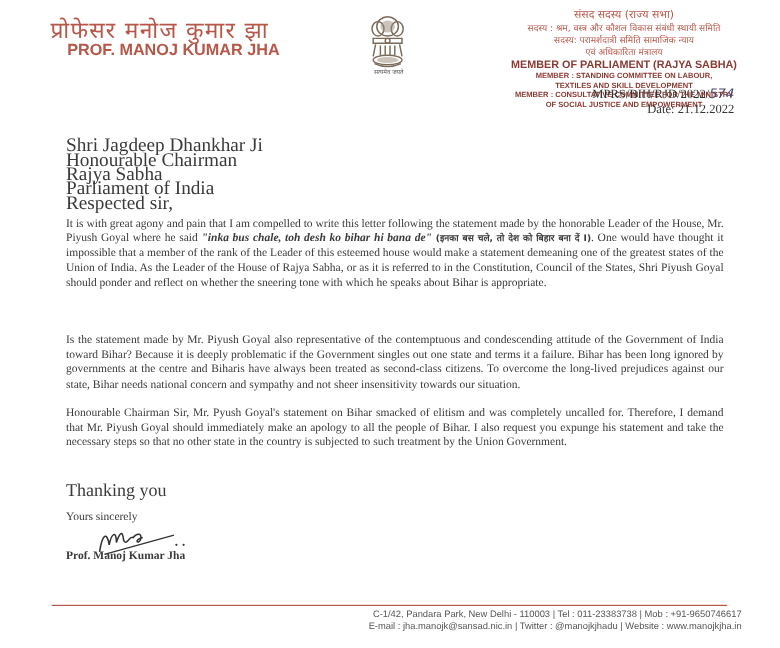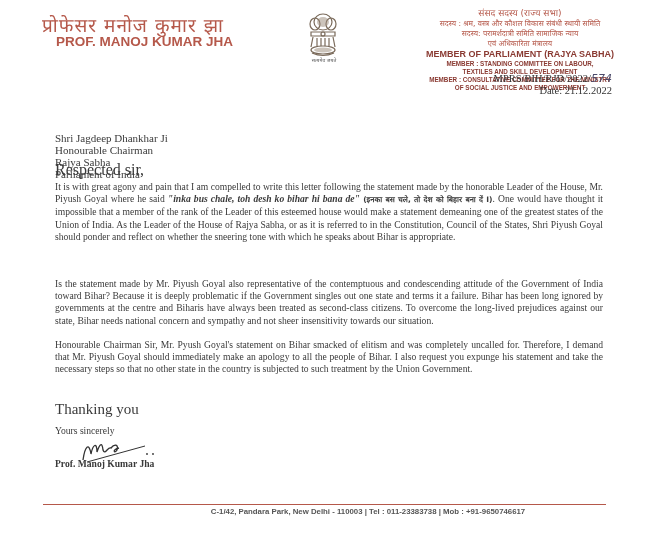--- a/index.html
+++ b/index.html
@@ -8,34 +8,34 @@
   .eng-name { position: absolute; left: 56px; top: 34px; font-family: "Liberation Sans", sans-serif; font-weight: bold; font-size: 13.5px; color: #b5584a; }
   .emblem { position: absolute; left: 303px; top: 10px; width: 40px; height: 55px; }
   .emblem-motto { position: absolute; left: 300px; top: 57px; width: 48px; text-align: center; font-family: "DejaVu Sans", sans-serif; font-size: 5px; color: #555; }
   .right-head { position: absolute; left: 385px; top: 8px; width: 270px; text-align: center; color: #b5584a; }
   .right-head .hl { font-family: "DejaVu Sans", sans-serif; font-size: 7.5px; line-height: 10px; }
   .right-head .hl.big { font-size: 9px; line-height: 11px; }
   .right-head .mp { font-family: "Liberation Sans", sans-serif; font-weight: bold; font-size: 9px; line-height: 11px; color: #8a3a32; }
   .right-head .mem { font-family: "Liberation Sans", sans-serif; font-weight: bold; font-size: 6.3px; line-height: 8px; color: #8a3a32; }
   .ref { position: absolute; left: 472px; top: 73px; width: 140px; text-align: right; font-size: 10.5px; line-height: 12px; color: #333; }
   .ref .handwritten { font-family: "DejaVu Sans", sans-serif; font-style: italic; color: #4a4a6a; font-size: 11px; }
-  .addr { position: absolute; left: 55px; top: 132px; font-size: 11px; line-height: 12px; }
+  .addr { position: absolute; left: 55px; top: 116px; font-size: 16px; line-height: 12px; }
   .salutation { position: absolute; left: 55px; top: 161px; font-size: 16px; }
   .para { position: absolute; left: 55px; width: 548px; font-size: 9.6px; line-height: 12.2px; text-align: justify; }
   .p1 { top: 181px; }
   .p2 { top: 266px; margin-top: 12px; }
   .p3 { top: 339px; }
   .thanks { position: absolute; left: 55px; top: 401px; font-size: 15px; }
   .yours { position: absolute; left: 55px; top: 425px; font-size: 9.6px; }
   .signature { position: absolute; left: 75px; top: 436px; width: 100px; height: 28px; }
   .signame { position: absolute; left: 55px; top: 458px; font-size: 9.6px; font-weight: bold; }
   .quote { font-weight: bold; font-style: italic; }
   .hindi-inline { font-family: "DejaVu Sans", sans-serif; font-size: 7.5px; font-weight: bold; }
   .footer-line2 { position: absolute; left: 43px; top: 504px; width: 563px; height: 1px; background: #b5584a; }
-  .footer { position: absolute; left: 118px; top: 507px; width: 500px; text-align: center; font-family: "Liberation Sans", sans-serif; font-size: 7.8px; line-height: 10px; color: #555; font-weight: bold; }
+  .footer { position: absolute; left: 118px; top: 507px; width: 500px; text-align: right; font-family: "Liberation Sans", sans-serif; font-size: 7.8px; line-height: 10px; color: #555; }
 </style>
 </head>
 <body>
 
 <div>
   <div class="hindi-name">प्रोफेसर मनोज कुमार झा</div>
   <div class="eng-name">PROF. MANOJ KUMAR JHA</div>
 
   <svg class="emblem" viewBox="0 0 40 55">
     <g fill="none" stroke="#7a6a5a" stroke-width="1.2">
@@ -97,13 +97,14 @@
   <path d="M12 26 L70 10" fill="none" stroke="#333" stroke-width="1"></path>
   <circle cx="72" cy="18" r="0.9" fill="#333"></circle>
   <circle cx="78" cy="18" r="0.9" fill="#333"></circle>
 </svg>
 
 <div class="signame">Prof. Manoj Kumar Jha</div>
 
 <div class="footer-line2"></div>
 <div class="footer">
   <div>C-1/42, Pandara Park, New Delhi - 110003 | Tel : 011-23383738 | Mob : +91-9650746617</div>
+  <div>E-mail : jha.manojk@sansad.nic.in | Twitter : @manojkjhadu | Website : www.manojkjha.in</div>
 </div>
 
 </body></html>

